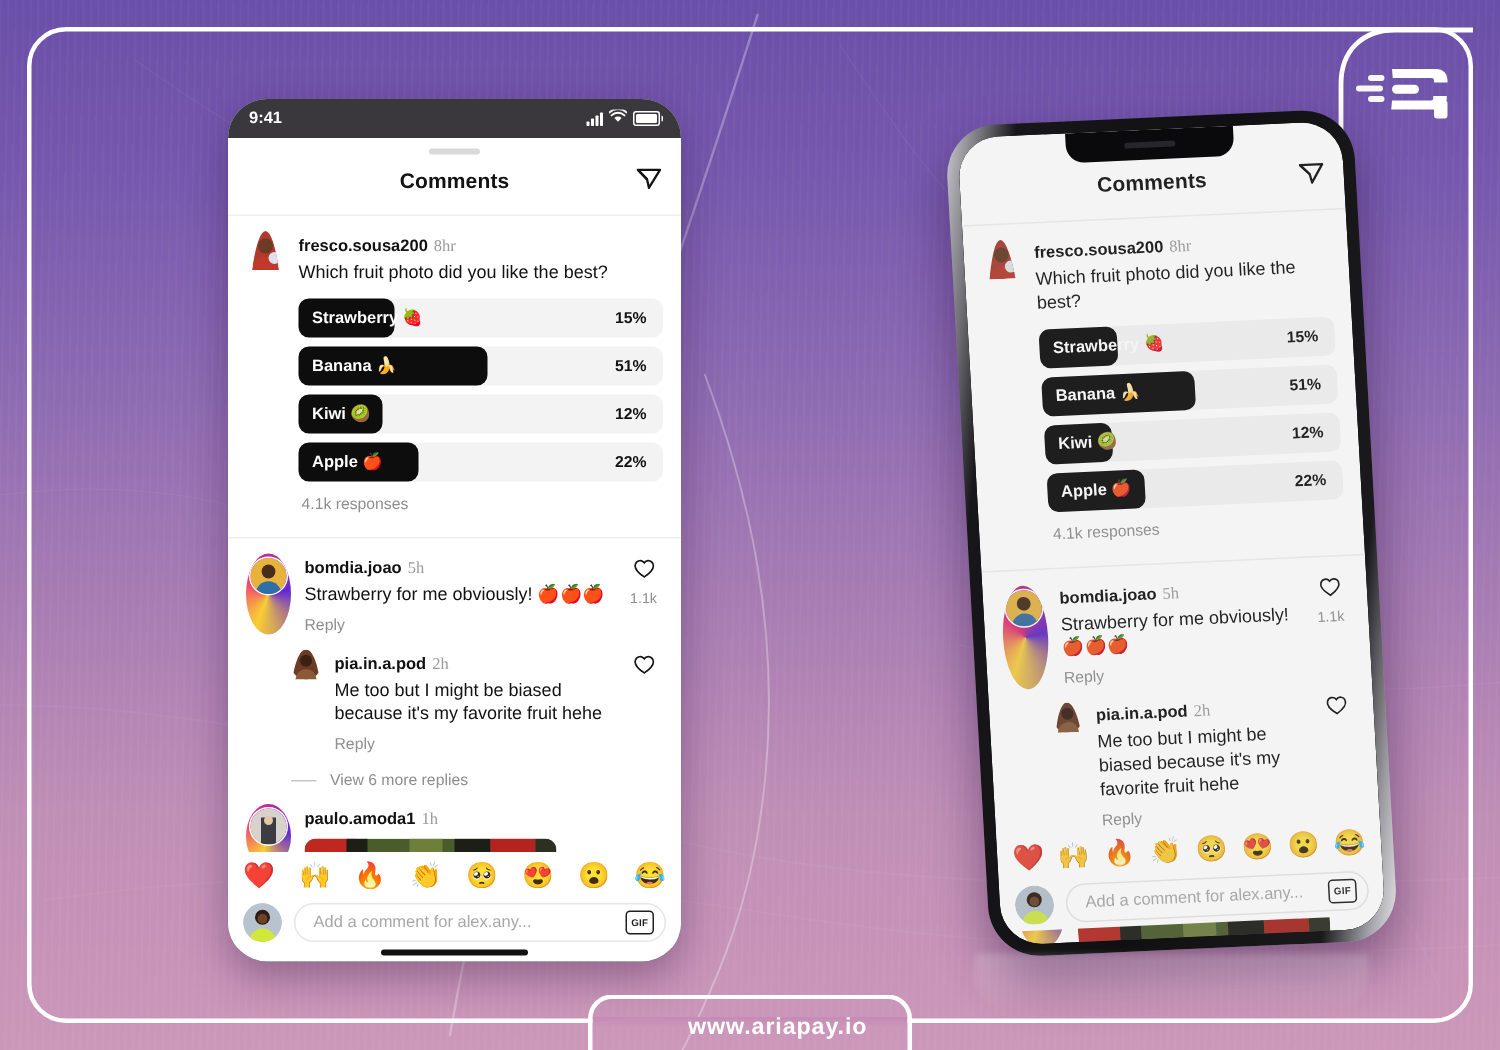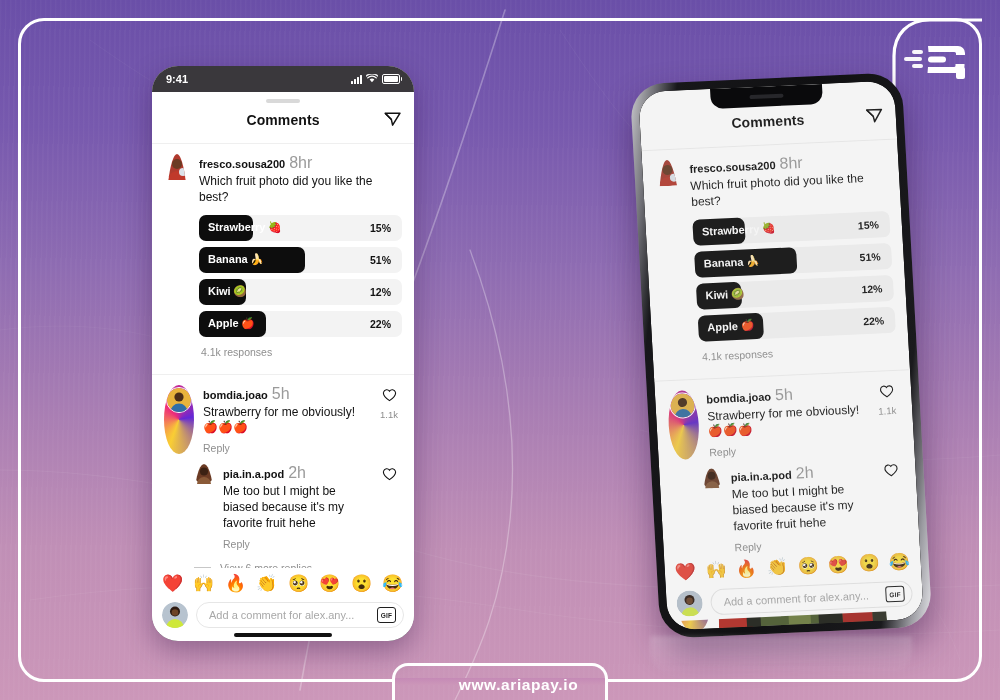--- a/index.html
+++ b/index.html
@@ -91,21 +91,21 @@
   .divider{height:1px;background:#efefef;margin-top:8px;}
 
   
   .poll{padding:10px 12px 8px 12px;}
   .crow{display:flex;gap:9px;}
   .av{flex:0 0 auto;border-radius:50%;overflow:hidden;position:relative;}
   .av.ring{padding:2px;background:conic-gradient(from 200deg,#f9ce34,#ee2a7b,#6228d7,#f9ce34);}
   .av.ring > span{display:block;border-radius:50%;overflow:hidden;border:1.5px solid #fff;}
   .av svg{display:block;}
   .uname{font-size:11px;font-weight:bold;color:#111;}
-  .utime{font-size:16px;color:#9a9a9a;font-weight:normal;margin-left:4px;}
+  .utime{font-size:11px;color:#9a9a9a;font-weight:normal;margin-left:4px;font-family:Liberation Serif, serif;}
   .ctext{font-size:12px;color:#121212;line-height:1.32;margin-top:2px;}
 
   .options{margin-top:9px;display:flex;flex-direction:column;gap:6px;}
   .opt{
     position:relative;height:26px;border-radius:7px;background:#f3f3f3;
     display:flex;align-items:center;overflow:visible;
   }
   .fill{
     position:absolute;left:0;top:0;bottom:0;background:#0d0d0d;border-radius:7px;
   }
@@ -159,21 +159,21 @@
     display:flex;align-items:center;justify-content:center;
     font-size:6.5px;font-weight:bold;color:#1f1f1f;letter-spacing:.2px;
   }
   .homebar{
     position:absolute;left:50%;transform:translateX(-50%);bottom:4px;
     width:98px;height:4px;border-radius:2px;background:#111;
   }
 
   
   #phone-left{
-    left:152px;top:66px;width:262px;height:575px;
+    left:152px;top:66px;width:302px;height:575px;
     border-radius:26px;
     background:#1c1c1e;
     box-shadow:0 10px 28px rgba(40,10,60,.35);
   }
   #phone-left .screen{border-radius:26px;}
 
   
   #phone-right-wrap{
     position:absolute;left:645px;top:78px;width:272px;height:555px;
     transform:rotate(-3.2deg) skewY(0.6deg);

